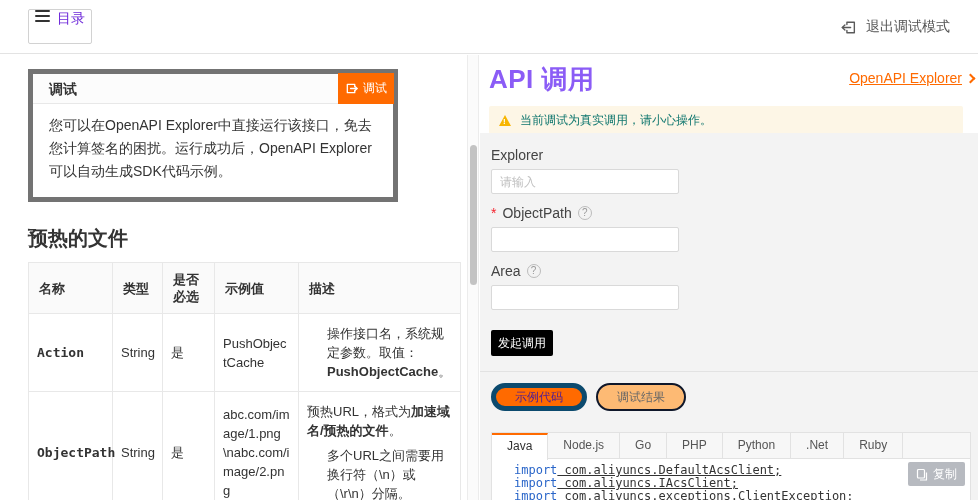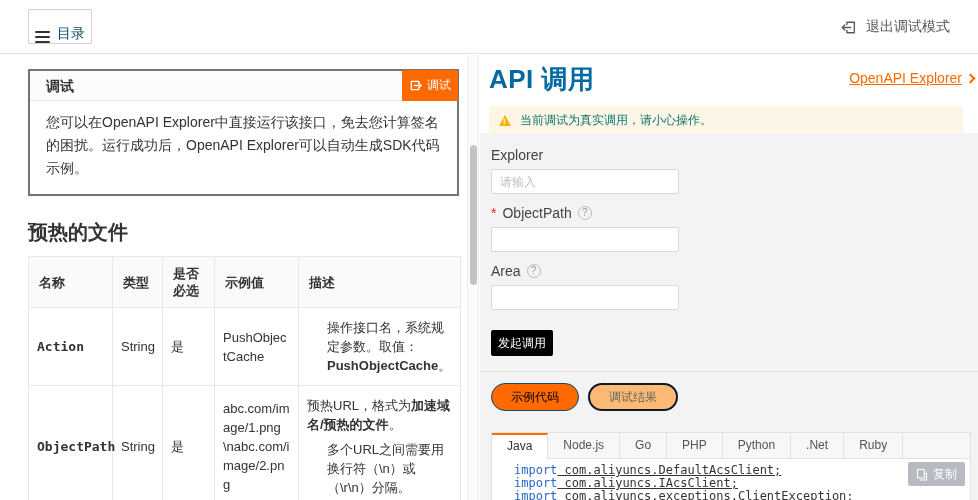--- a/index.html
+++ b/index.html
@@ -4,30 +4,30 @@
 <style>
   * { margin:0; padding:0; box-sizing:border-box; }
   html,body { width:978px; height:500px; }
   body { position:relative; overflow:hidden; background:#fff;
          font-family:"Liberation Sans","DejaVu Sans",sans-serif; color:#333; }
 
   
   .topbar { position:absolute; top:0; left:0; right:0; height:54px; background:#fff;
             border-bottom:1px solid #e3e3e3; z-index:5; }
   .menu-btn { position:absolute; left:28px; top:9px; width:64px; height:35px; background:#fff;
-              border:1px solid #d2d2d2; border-radius:2px; display:flex; align-items:flex-end;
-              justify-content:center; gap:7px; font-size:14px; color:#0c4a6e; cursor:pointer; }
+              border:1px solid #d2d2d2; border-radius:2px; display:flex; align-items:flex-start;
+              justify-content:center; gap:7px; font-size:14px; color:#6d28d9; cursor:pointer; }
   .burger { display:flex; flex-direction:column; gap:3px; }
   .burger i { display:block; width:15px; height:2px; background:#333; border-radius:1px; }
   .exit-area { position:absolute; right:28px; top:0; height:54px; display:flex; align-items:center;
                gap:9px; font-size:14px; color:#555; cursor:pointer; }
 
   
   .left-panel { position:absolute; top:55px; left:0; width:467px; height:445px; background:#fff; overflow:hidden; }
-  .debug-card { margin:14px 7px 0 28px; width:431px; border:2px solid #737373; position:relative; background:#fff; }
+  .debug-card { margin:14px 7px 0 28px; width:370px; border:5px solid #737373; position:relative; background:#fff; }
   .debug-card .hd { height:30px; line-height:30px; padding-left:16px; font-size:14px; font-weight:bold;
                     color:#333; border-bottom:1px solid #e8e8e8; background:#fcfcfc; }
   .debug-btn { position:absolute; top:-1px; right:-1px; width:56px; height:31px; background:#ff6a00;
                color:#fff; border:none; font-size:12px; display:flex; align-items:center;
                justify-content:center; gap:5px; cursor:pointer; }
   .debug-card .bd { padding:10px 16px 14px; font-size:14px; line-height:23px; color:#333; }
 
   .params-heading { margin:23px 0 0 28px; font-size:20px; font-weight:bold; color:#333; }
 
   table.params { margin:10px 0 0 28px; width:432px; border-collapse:collapse; table-layout:fixed; }
@@ -42,21 +42,21 @@
 
   
   .divider { position:absolute; top:55px; left:467px; width:12px; height:445px; background:#fbfbfb;
              border-left:1px solid #ececec; border-right:1px solid #ececec; }
   .scroll-thumb { position:absolute; left:2px; top:90px; width:7px; height:140px;
                   background:#c3c3c3; border-radius:4px; cursor:pointer; }
 
   
   .right-panel { position:absolute; top:55px; left:480px; width:498px; height:445px; background:#fff; }
   .rp-header { position:relative; padding:7px 15px 0 9px; height:78px; }
-  .api-title { font-size:26px; font-weight:600; color:#0369a1; letter-spacing:0.5px; }
+  .api-title { font-size:26px; font-weight:600; color:#8b5cf6; letter-spacing:0.5px; }
   .explorer-link { position:absolute; right:4px; top:15px; display:flex; align-items:center; gap:5px;
                    font-size:14px; color:#ff6a00; cursor:pointer; }
   .explorer-link .txt { text-decoration:underline; }
   .chev { width:7px; height:7px; border-top:2px solid #ff6a00; border-right:2px solid #ff6a00;
           transform:rotate(45deg); margin-top:1px; }
   .warning { margin-top:9px; height:28px; background:#fdf6e6; border-radius:2px; display:flex;
              align-items:center; gap:9px; padding-left:10px; font-size:12px; color:#0f766e; }
   .warn-tri { width:0; height:0; border-left:6px solid transparent; border-right:6px solid transparent;
               border-bottom:11px solid #f7b500; position:relative; }
   .warn-tri::after { content:"!"; position:absolute; left:-2px; top:2px; font-size:8px; line-height:9px;
@@ -72,21 +72,21 @@
   .field input { margin-top:5px; display:block; width:188px; height:25px; border:1px solid #d9d9d9;
                  border-radius:2px; padding:0 8px; font-size:12px; color:#333; background:#fff; outline:none; }
   .field input::placeholder { color:#c0c0c0; }
   .submit-btn { margin-top:11px; width:62px; height:26px; background:#000000; color:#fff; border:none;
                 border-radius:2px; font-size:12px; cursor:pointer; }
   .rp-divider { border:none; border-top:1px solid #e2e2e2; margin:15px -15px 0 -11px; }
 
   .pills { margin-top:11px; display:flex; gap:9px; }
   .pill { height:28px; border-radius:14px; padding:0 19px; font-size:12px; display:flex;
           align-items:center; cursor:pointer; }
-  .pill.active { background:#ff6a00; color:#000000; border:1px solid #0c4a6e; }
+  .pill.active { background:#ff6a00; color:#4c1d95; border:5px solid #0c4a6e; }
   .pill.inactive { background:#fdba74; color:#666; border:2px solid #0f172a; }
 
   .code-card { position:relative; margin-top:21px; width:480px; border:1px solid #e2e2e2; background:#fff; }
   .tabbar { display:flex; background:#f7f7f7; border-bottom:1px solid #e2e2e2; height:26px; }
   .tab { height:26px; line-height:25px; padding:0 15px; border-right:1px solid #e2e2e2;
          font-size:12px; color:#555; cursor:pointer; }
   .tab.active { background:#fff; color:#333; border-top:2px solid #ff6a00; line-height:22px;
                 height:27px; margin-bottom:-1px; }
   .code-area { height:81px; overflow:hidden; padding:5px 0 0 22px;
                font-family:"DejaVu Sans Mono","Liberation Mono",monospace; font-size:12px; line-height:13px; }

